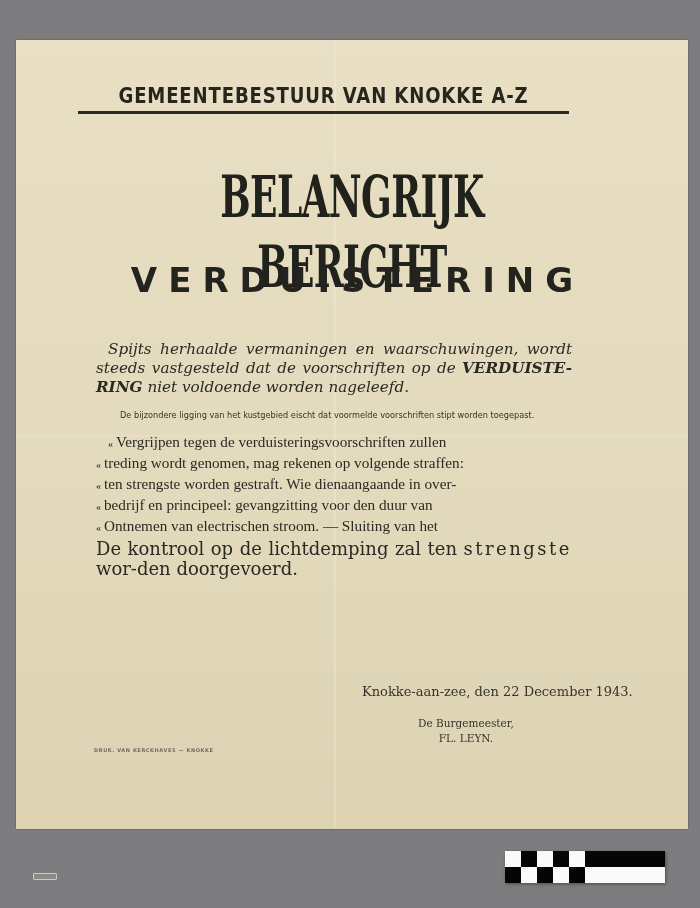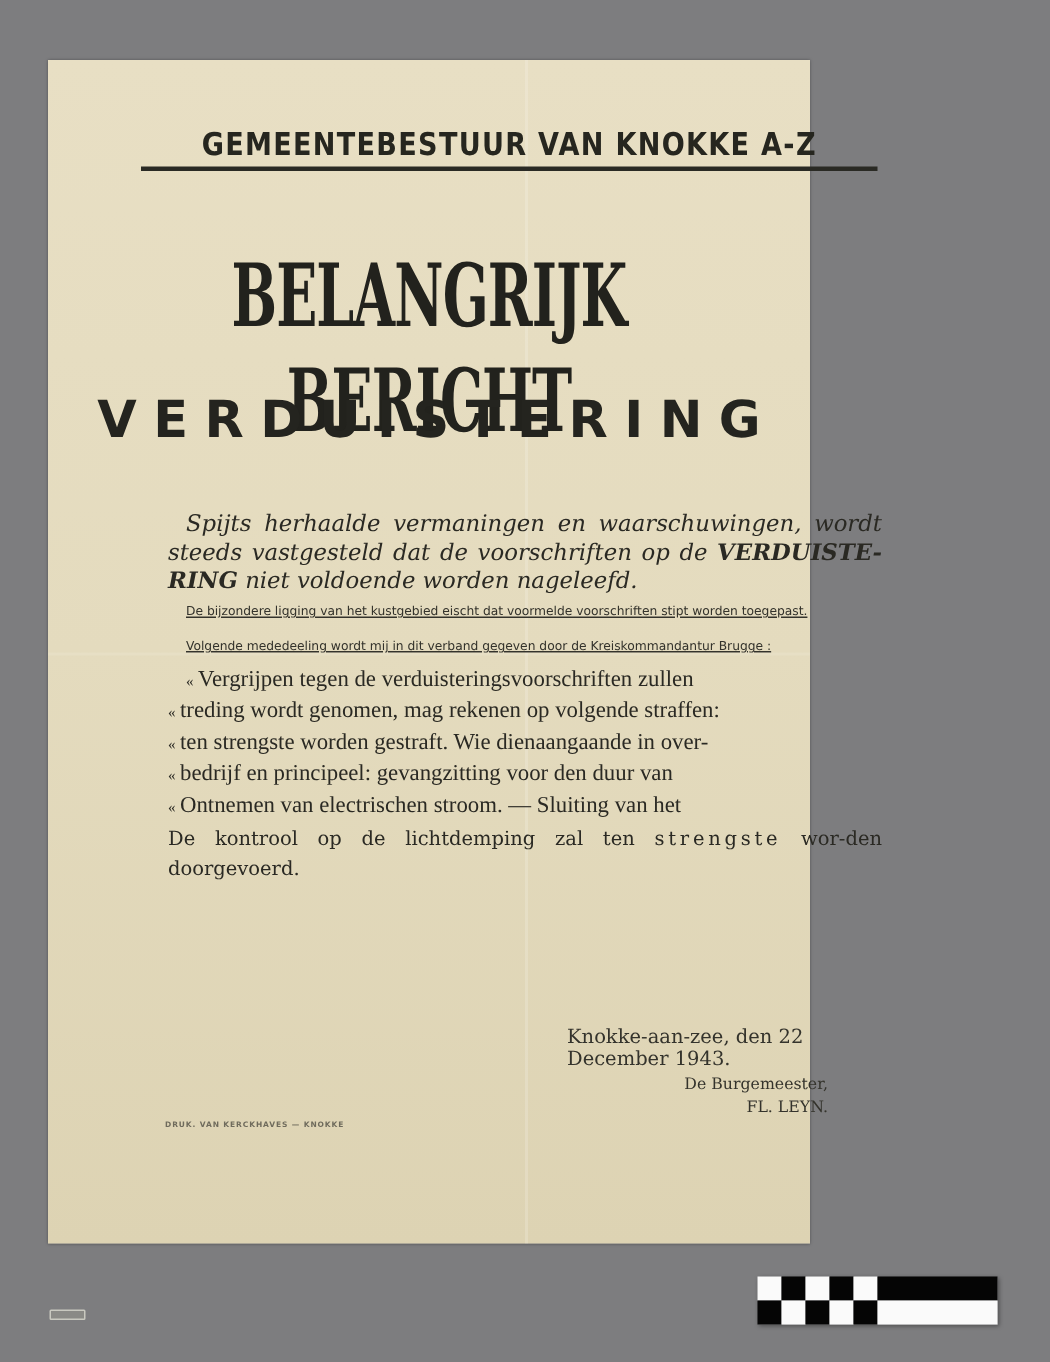--- a/index.html
+++ b/index.html
@@ -5,22 +5,22 @@
     html, body { margin: 0; padding: 0; }
     body {
       width: 700px; height: 908px;
       background: #7d7d7f;
       position: relative;
       overflow: hidden;
       font-family: "DejaVu Serif", serif;
     }
     .paper {
       position: absolute;
-      left: 32px; top: 40px;
-      width: 508px; height: 789px;
+      left: 16px; top: 40px;
+      width: 672px; height: 789px;
       background: linear-gradient(180deg, #e8dfc4 0%, #e4dbbe 50%, #ddd3b3 100%);
       box-shadow: 0 0 2px rgba(0,0,0,0.35);
       color: #2b2a24;
     }
     .paper::before {
       content: ""; position: absolute; left: 318px; top: 0; bottom: 0; width: 2px;
       background: rgba(255,255,255,0.18);
     }
     .paper::after {
       content: ""; position: absolute; left: 0; right: 0; top: 395px; height: 2px;
@@ -64,39 +64,38 @@
       text-align: justify;
       margin: 0;
       color: #2a2923;
     }
     .indent { text-indent: 12px; }
     .bold { font-weight: bold; }
     .p-small {
       font-family: "DejaVu Sans", sans-serif;
       font-size: 8.2px; line-height: 13px;
       text-align: justify; text-align-last: left;
-      margin: 0; color: #34332c;
+      margin: 12px; color: #34332c;
       text-indent: 12px;
-      text-decoration: underline;
     }
     .quote-line {
       font-family: Liberation Serif, serif;
       font-size: 15.2px; line-height: 19px;
       margin: 0; white-space: nowrap;
       color: #2a2923;
     }
     .quote-mark { font-size: 10px; margin-right: 3px; }
     .spaced { letter-spacing: 2.5px; }
     .date {
       position: absolute; left: 346px; top: 644px;
       font-family: "DejaVu Serif", serif; font-size: 13px; color: #34332c;
     }
     .signature {
       position: absolute; left: 380px; top: 676px; width: 140px;
-      text-align: right;
+      text-align: center;
       font-family: "DejaVu Serif", serif; font-size: 10.5px; line-height: 15px; color: #34332c;
     }
     .printer {
       position: absolute; left: 78px; top: 707px;
       font-family: "DejaVu Sans", sans-serif; font-size: 5px; font-weight: bold;
       letter-spacing: 0.6px; color: #4a483f; opacity: 0.75;
     }
     .mark {
       position: absolute; left: 33px; top: 873px; width: 22px; height: 5px;
       border: 1px solid #c9c9c0; background: #8a8a86; border-radius: 1px;
@@ -122,32 +121,31 @@
   <div class="title">BELANGRIJK BERICHT</div>
   <div class="subtitle">VERDUISTERING</div>
 
   <div class="body">
     <p class="p-large indent" style="margin-bottom:4px;font-style:italic;">
       <span>Spijts herhaalde vermaningen en waarschuwingen, wordt steeds vastgesteld dat de voorschriften op de </span><span class="bold">VERDUISTE-RING</span><span> niet voldoende worden nageleefd.</span>
     </p>
 
     <p class="p-small" style="margin-bottom:10px;">De bijzondere ligging van het kustgebied eischt dat voormelde voorschriften stipt worden toegepast.</p>
 
-    <p class="p-small" style="margin-bottom:6px;">Volgende mededeeling wordt mij in dit verband gegeven door de Kreiskommandantur Brugge :</p>
 
     <div style="margin-bottom:2px;">
       <p class="quote-line" style="text-indent:12px;"><span class="quote-mark">«</span><span>Vergrijpen tegen de verduisteringsvoorschriften zullen</span></p>
       <p class="quote-line"><span class="quote-mark">«</span><span>treding wordt genomen, mag rekenen op volgende straffen:</span></p>
       <p class="quote-line"><span class="quote-mark">«</span><span>ten strengste worden gestraft. Wie dienaangaande in over-</span></p>
       <p class="quote-line"><span class="quote-mark">«</span><span>bedrijf en principeel: gevangzitting voor den duur van</span></p>
       <p class="quote-line"><span class="quote-mark">«</span><span>Ontnemen van electrischen stroom. — Sluiting van het</span></p>
     </div>
 
 
-    <p class="p-large" style="font-size:13px; line-height:20px;">
+    <p class="p-large" style="font-size:18px; line-height:20px;">
       <span>De kontrool op de lichtdemping zal ten </span><span class="spaced">strengste</span><span> wor-den doorgevoerd.</span>
     </p>
   </div>
 
   <div class="date">Knokke-aan-zee, den 22 December 1943.</div>
 
   <div class="signature">
     <div>De Burgemeester,</div>
     <div>FL. LEYN.</div>
   </div>

